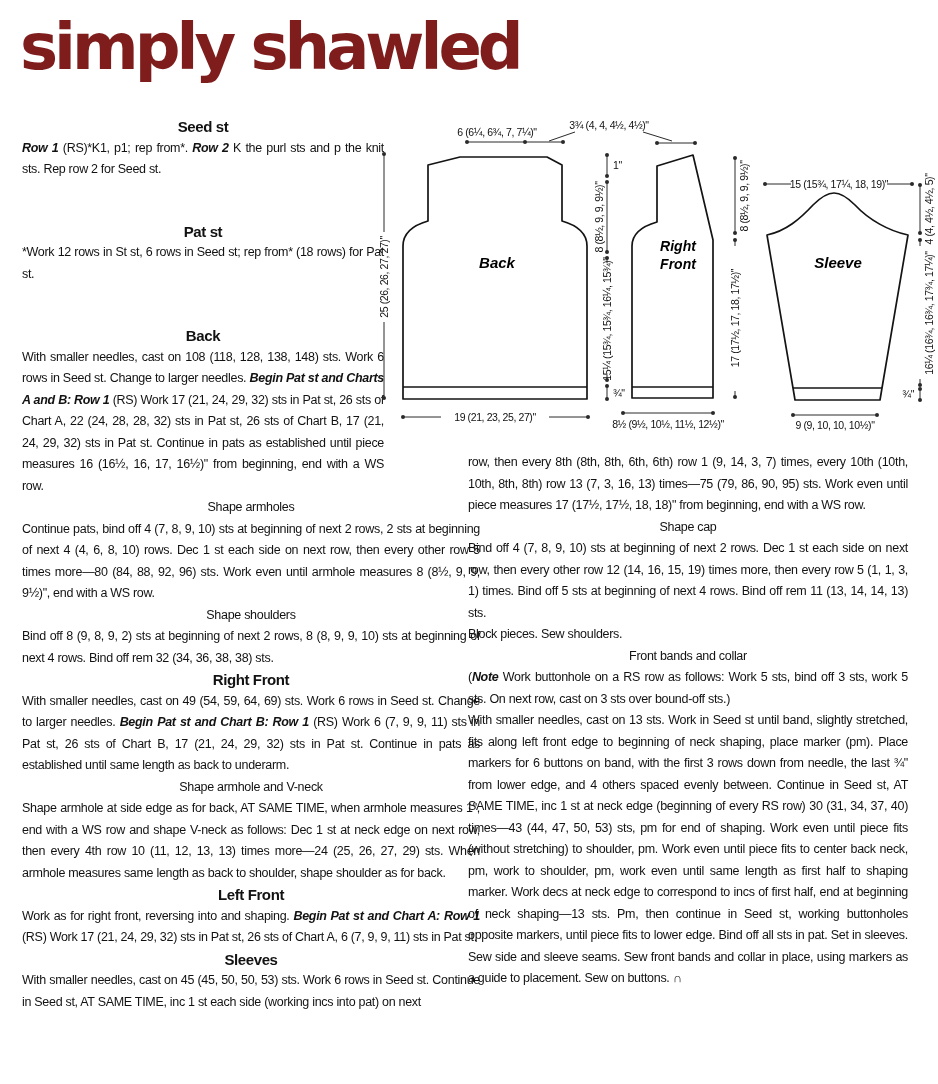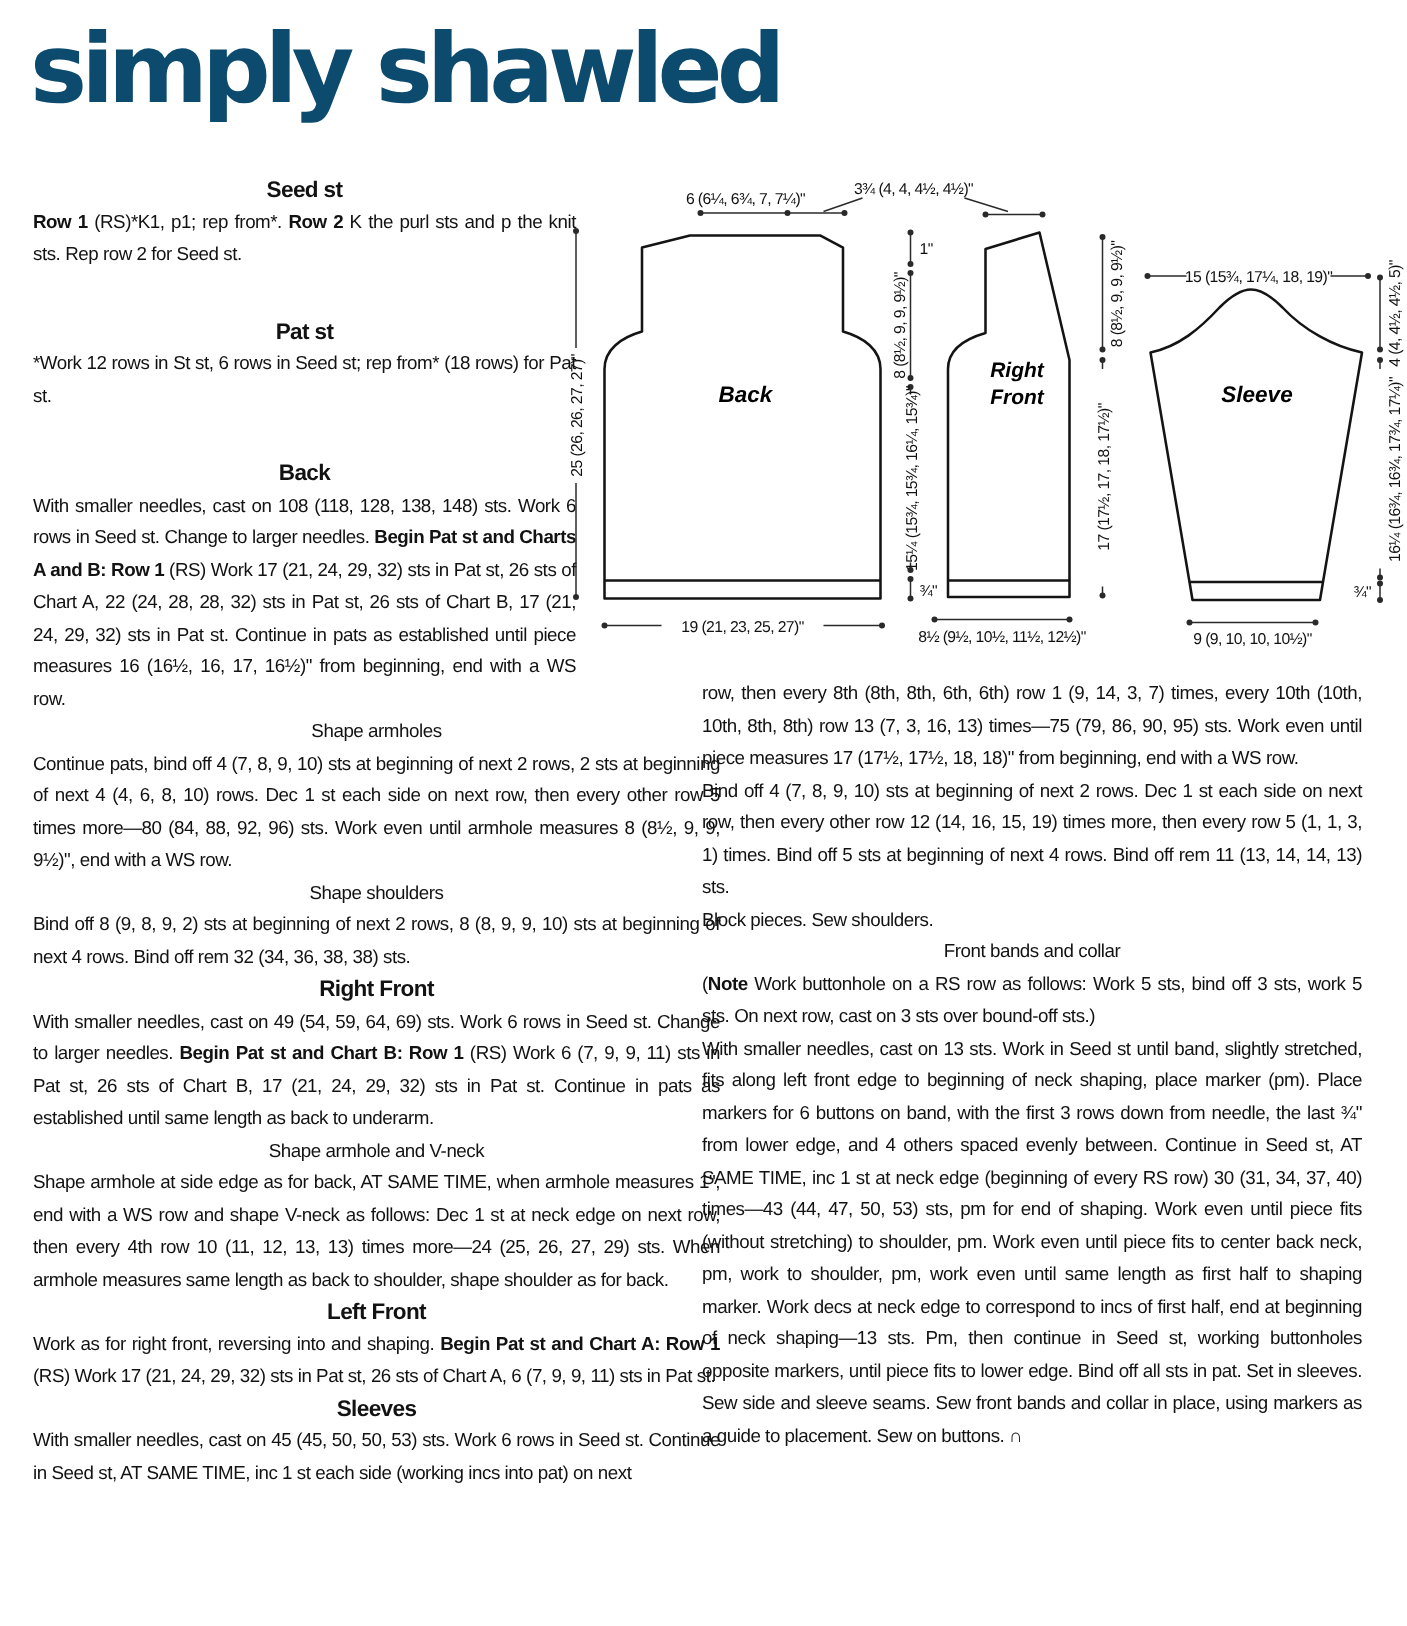--- a/index.html
+++ b/index.html
@@ -5,35 +5,35 @@
   html,body{margin:0;padding:0}
   body{
     width:938px;height:1084px;position:relative;overflow:hidden;
     background:#ffffff;color:#121212;
     font-family:"Liberation Sans",sans-serif;
   }
   .title{
     position:absolute;left:20px;top:10px;
     font-family:"DejaVu Sans",sans-serif;
     font-size:64px;font-weight:bold;letter-spacing:-4px;
-    color:#0c4a6e;white-space:nowrap;
+    color:#7f1d1d;white-space:nowrap;
   }
   .col{
     position:absolute;
     font-size:12.5px;line-height:21.5px;letter-spacing:-0.3px;
     text-align:justify;
   }
   #left-col{left:22px;top:116px;width:458px}
   #right-col{left:468px;top:452px;width:440px}
   .spacer{float:right;width:96px;height:340px}
   .blk.heading{font-weight:bold;font-size:15px;letter-spacing:-0.4px;text-align:center}
   .blk.subheading{text-align:center}
-  .blk.spaced{margin-top:30px}
+  .blk.spaced{margin-top:40px}
   .b{font-weight:bold}
-  .i{}
+  .i{font-style:italic}
   #schematics{position:absolute;left:370px;top:110px}
   .outline{fill:none;stroke:#141414;stroke-width:1.7;stroke-linejoin:round}
   .hemline{stroke:#141414;stroke-width:1.7}
   .dims line{stroke:#2a2a2a;stroke-width:1}
   .dims circle{fill:#2a2a2a}
   .dims text{font-size:10.5px;fill:#111;letter-spacing:-0.4px}
   .piecelabel{font-size:15px;font-weight:bold;font-style:italic;fill:#000}
   .piecelabel.small{font-size:14px}
 </style>
 </head>
@@ -58,20 +58,21 @@
     <div class="blk subheading"><span>Shape armhole and V-neck</span></div>
     <div class="blk para"><span>Shape armhole at side edge as for back, AT SAME TIME, when armhole measures 1", end with a WS row and shape V-neck as follows: Dec 1 st at neck edge on next row, then every 4th row 10 (11, 12, 13, 13) times more—24 (25, 26, 27, 29) sts. When armhole measures same length as back to shoulder, shape shoulder as for back.</span></div>
     <div class="blk heading"><span>Left Front</span></div>
     <div class="blk para"><span>Work as for right front, reversing into and shaping. </span><span class="b i">Begin Pat st and Chart A: Row 1 </span><span>(RS) Work 17 (21, 24, 29, 32) sts in Pat st, 26 sts of Chart A, 6 (7, 9, 9, 11) sts in Pat st.</span></div>
     <div class="blk heading"><span>Sleeves</span></div>
     <div class="blk para"><span>With smaller needles, cast on 45 (45, 50, 50, 53) sts. Work 6 rows in Seed st. Continue in Seed st, AT SAME TIME, inc 1 st each side (working incs into pat) on next</span></div>
   </div>
 
 <div id="right-col" class="col">
     <div class="blk para"><span>row, then every 8th (8th, 8th, 6th, 6th) row 1 (9, 14, 3, 7) times, every 10th (10th, 10th, 8th, 8th) row 13 (7, 3, 16, 13) times—75 (79, 86, 90, 95) sts. Work even until piece measures 17 (17½, 17½, 18, 18)" from beginning, end with a WS row.</span></div>
+    <div class="blk subheading"><span>Shape cap</span></div>
     <div class="blk para"><span>Bind off 4 (7, 8, 9, 10) sts at beginning of next 2 rows. Dec 1 st each side on next row, then every other row 12 (14, 16, 15, 19) times more, then every row 5 (1, 1, 3, 1) times. Bind off 5 sts at beginning of next 4 rows. Bind off rem 11 (13, 14, 14, 13) sts.</span></div>
     <div class="blk para"><span>Block pieces. Sew shoulders.</span></div>
     <div class="blk subheading"><span>Front bands and collar</span></div>
     <div class="blk para"><span>(</span><span class="b i">Note </span><span>Work buttonhole on a RS row as follows: Work 5 sts, bind off 3 sts, work 5 sts. On next row, cast on 3 sts over bound-off sts.)</span></div>
     <div class="blk para"><span>With smaller needles, cast on 13 sts. Work in Seed st until band, slightly stretched, fits along left front edge to beginning of neck shaping, place marker (pm). Place markers for 6 buttons on band, with the first 3 rows down from needle, the last ¾" from lower edge, and 4 others spaced evenly between. Continue in Seed st, AT SAME TIME, inc 1 st at neck edge (beginning of every RS row) 30 (31, 34, 37, 40) times—43 (44, 47, 50, 53) sts, pm for end of shaping. Work even until piece fits (without stretching) to shoulder, pm. Work even until piece fits to center back neck, pm, work to shoulder, pm, work even until same length as first half to shaping marker. Work decs at neck edge to correspond to incs of first half, end at beginning of neck shaping—13 sts. Pm, then continue in Seed st, working buttonholes opposite markers, until piece fits to lower edge. Bind off all sts in pat. Set in sleeves. Sew side and sleeve seams. Sew front bands and collar in place, using markers as a guide to placement. Sew on buttons. ∩</span></div>
   </div>
 
 <svg id="schematics" width="568" height="345" viewBox="370 110 568 345" xmlns="http://www.w3.org/2000/svg">
 
   <g>

